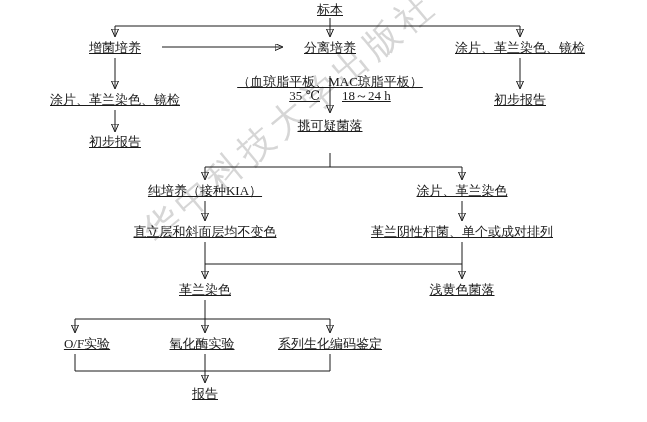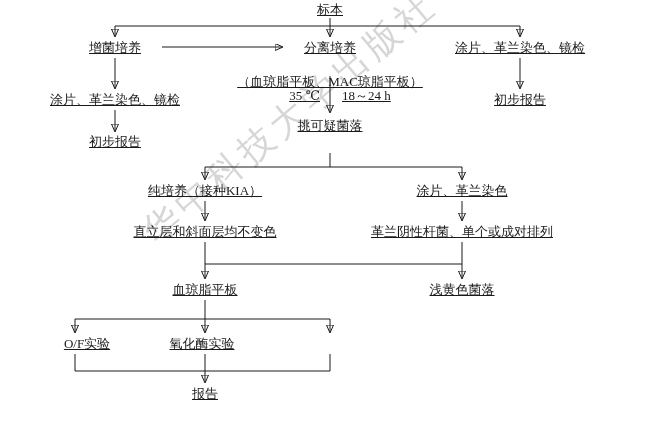--- a/index.html
+++ b/index.html
@@ -95,21 +95,22 @@
   <div class="node" style="left:115px;top:134px">初步报告</div>
 
   <div class="node" style="left:330px;top:118px">挑可疑菌落</div>
 
   <div class="node" style="left:205px;top:183px">纯培养（接种KIA）</div>
   <div class="node" style="left:462px;top:183px">涂片、革兰染色</div>
 
   <div class="node" style="left:462px;top:224px">革兰阴性杆菌、单个或成对排列</div>
   <div class="node" style="left:205px;top:224px">直立层和斜面层均不变色</div>
 
-  <div class="node" style="left:205px;top:282px">血琼脂平板</div>
+  <div class="node" style="left:205px;top:282px">革兰染色</div>
   <div class="node" style="left:462px;top:282px">浅黄色菌落</div>
 
   <div class="node" style="left:87px;top:336px">O/F实验</div>
   <div class="node" style="left:202px;top:336px">氧化酶实验</div>
+  <div class="node" style="left:330px;top:336px">系列生化编码鉴定</div>
 
   <div class="node" style="left:205px;top:386px">报告</div>
 
 </div>
 
 </body></html>

